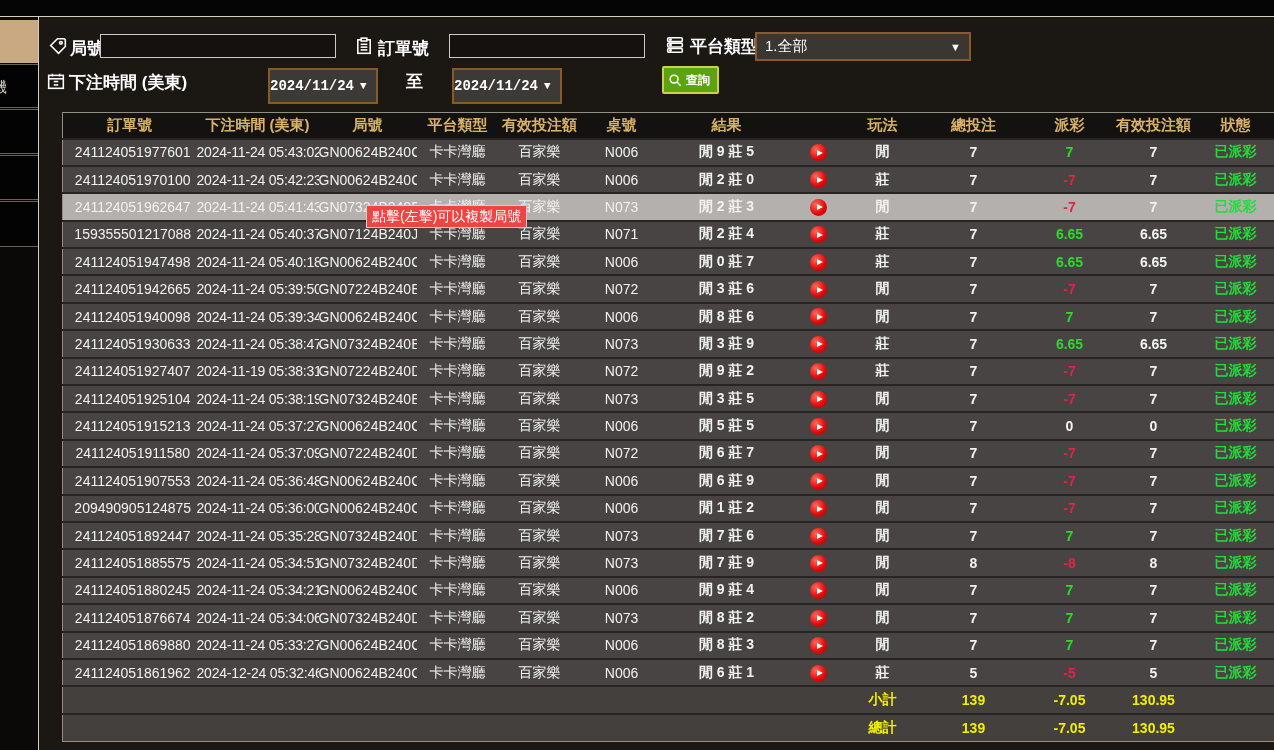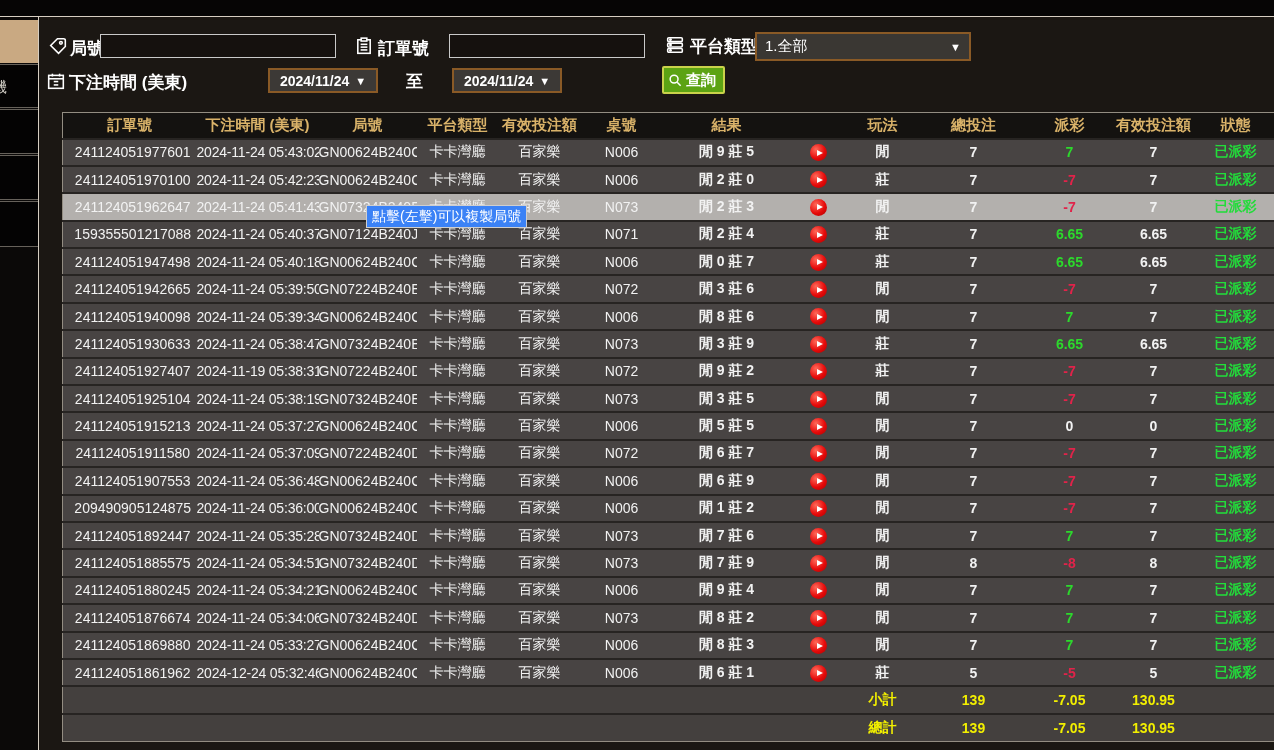--- a/index.html
+++ b/index.html
@@ -18,26 +18,26 @@
 
   
   .panel { position:absolute; left:39px; top:17px; width:1235px; height:733px; background:#1b1713; }
 
   .flabel { position:absolute; font-size:17px; font-weight:bold; color:#ffffff; white-space:nowrap; }
   .ficon { position:absolute; width:18px; height:18px; }
   .ficon svg { width:18px; height:18px; stroke:#ffffff; fill:none; stroke-width:1.4; }
 
   .txt-input { position:absolute; height:24px; background:#15110e; border:1px solid #c9c9c9; color:#fff; font-size:14px; padding:0 5px; outline:none; }
 
-  .dselect { position:absolute; height:25px; background:#3c3936; border:2px solid #8a5a26; color:#fff; font-weight:bold; font-size:14px; display:flex; align-items:center; justify-content:center; gap:6px; cursor:pointer; }
+  .dselect { position:absolute; height:36px; background:#3c3936; border:2px solid #8a5a26; color:#fff; font-weight:bold; font-size:14px; display:flex; align-items:center; justify-content:flex-start; gap:6px; cursor:pointer;font-family:Liberation Mono, monospace; }
   .dselect .caret { font-size:11px; }
   .pselect { position:absolute; height:29px; background:#3a3733; border:2px solid #8a5a26; color:#fff; font-size:15px; display:flex; align-items:center; padding:0 8px; cursor:pointer; }
   .pselect .caret { margin-left:auto; font-size:11px; }
 
-  .search-btn { position:absolute; height:28px; background:#5ca313; border:2px solid #c9d24a; border-radius:2px; color:#fff; font-size:15px; font-weight:bold; display:flex; align-items:center; padding:0 7px 0 4px; gap:3px; cursor:pointer; }
+  .search-btn { position:absolute; height:28px; background:#5ca313; border:2px solid #c9d24a; border-radius:2px; color:#fff; font-size:12px; font-weight:bold; display:flex; align-items:center; padding:0 7px 0 4px; gap:3px; cursor:pointer; }
   .search-btn svg { width:15px; height:15px; stroke:#fff; fill:none; stroke-width:1.6; }
 
   
   table.rec { position:absolute; left:23px; top:95px; width:1212px; border-collapse:collapse; table-layout:fixed;
       border-left:1px solid #938d82; border-top:1px solid #938d82; border-bottom:1px solid #938d82; }
   table.rec th { height:26px; background:#141210; color:#d9b269; font-size:15px; font-weight:bold; white-space:nowrap; }
   table.rec td { height:27.4px; background:#484443; font-size:14px; text-align:center; white-space:nowrap; overflow:hidden; }
   table.rec tbody tr { border-top:2px solid #272422; }
   table.rec tbody tr.hl td { background:#b3b0ad; }
   td.c-order { text-align:left; padding-left:6px; font-size:14px; }
@@ -46,21 +46,21 @@
   td.pos { color:#2cd92c; font-weight:bold; }
   td.neg { color:#e1234a; font-weight:bold; }
   td.zero { color:#f2f2f2; font-weight:bold; }
   td.st { color:#22dc3a; font-weight:bold; font-size:14px; }
   tr.sum td { color:#f2ef00; font-weight:bold; background:#44403e; }
 
   .play-icon { display:inline-flex; align-items:center; justify-content:center; width:17px; height:17px; border-radius:50%;
       background:radial-gradient(circle at 35% 32%, #ff6a5a, #e60a0a 55%, #a80000); vertical-align:middle; cursor:pointer; }
   .play-icon .tri { width:0; height:0; border-left:6px solid #fff; border-top:3.5px solid transparent; border-bottom:3.5px solid transparent; margin-left:2px; }
 
-  .tooltip { position:absolute; left:366px; top:205px; height:23px; line-height:21px; background:#3b82f6; border:1px solid #cfcfcf; color:#fff; font-size:14px; padding:0 5px; white-space:nowrap; z-index:20; }
+  .tooltip { position:absolute; left:366px; top:205px; height:23px; line-height:21px; background:#ef4444; border:1px solid #cfcfcf; color:#fff; font-size:14px; padding:0 5px; white-space:nowrap; z-index:20; }
 </style>
 </head>
 <body>
 
 <div class="screen">
   <div class="topstrip"></div>
   <div class="top-border"></div>
 
   <div class="side-item sel" style="top:20px;height:43px;"></div>
   <div class="side-item" style="top:64px;height:44px;"><span class="cutlabel">機</span></div>

